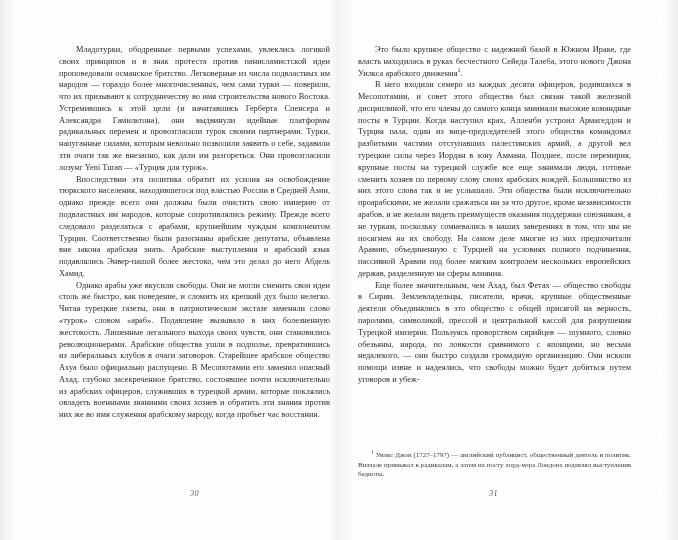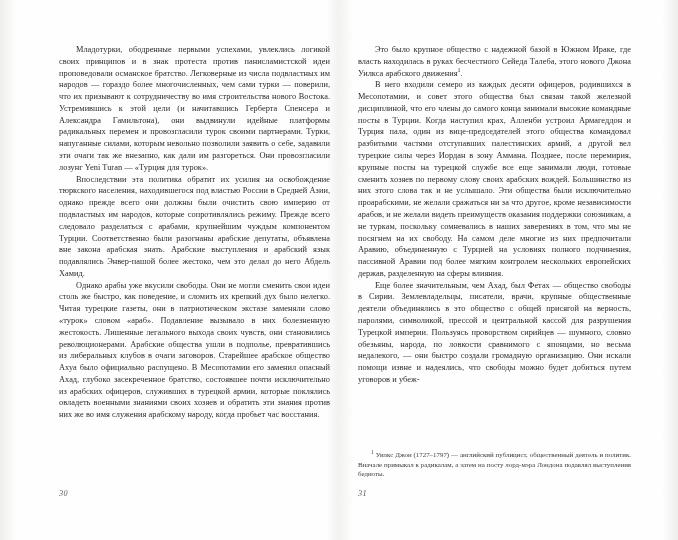--- a/index.html
+++ b/index.html
@@ -107,21 +107,21 @@
   .footnote .fmark {
     font-size: 5.4px;
     vertical-align: super;
     line-height: 0;
   }
 
   .folio {
     position: absolute;
     bottom: 42px;
     width: 271px;
-    text-align: left;
+    text-align: center;
     font-size: 8.2px;
     font-style: italic;
     color: #595959;
     letter-spacing: 0.4px;
   }
   .page-left  .folio { left: 59px; }
   .page-right .folio { left: 19px; }
 
   
   .paper-noise {

